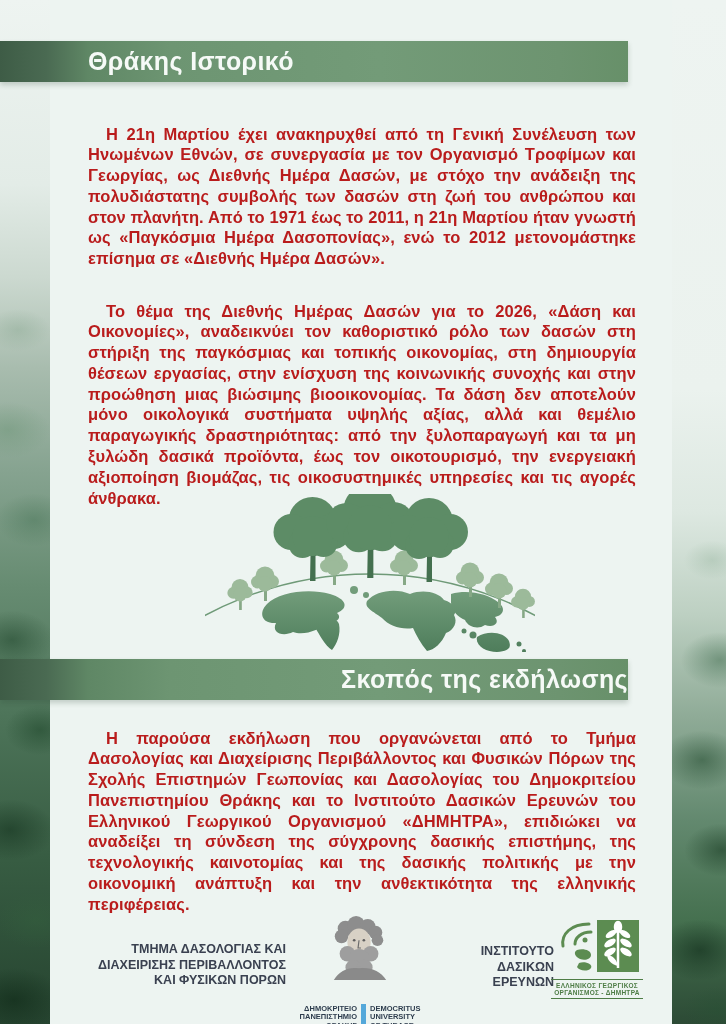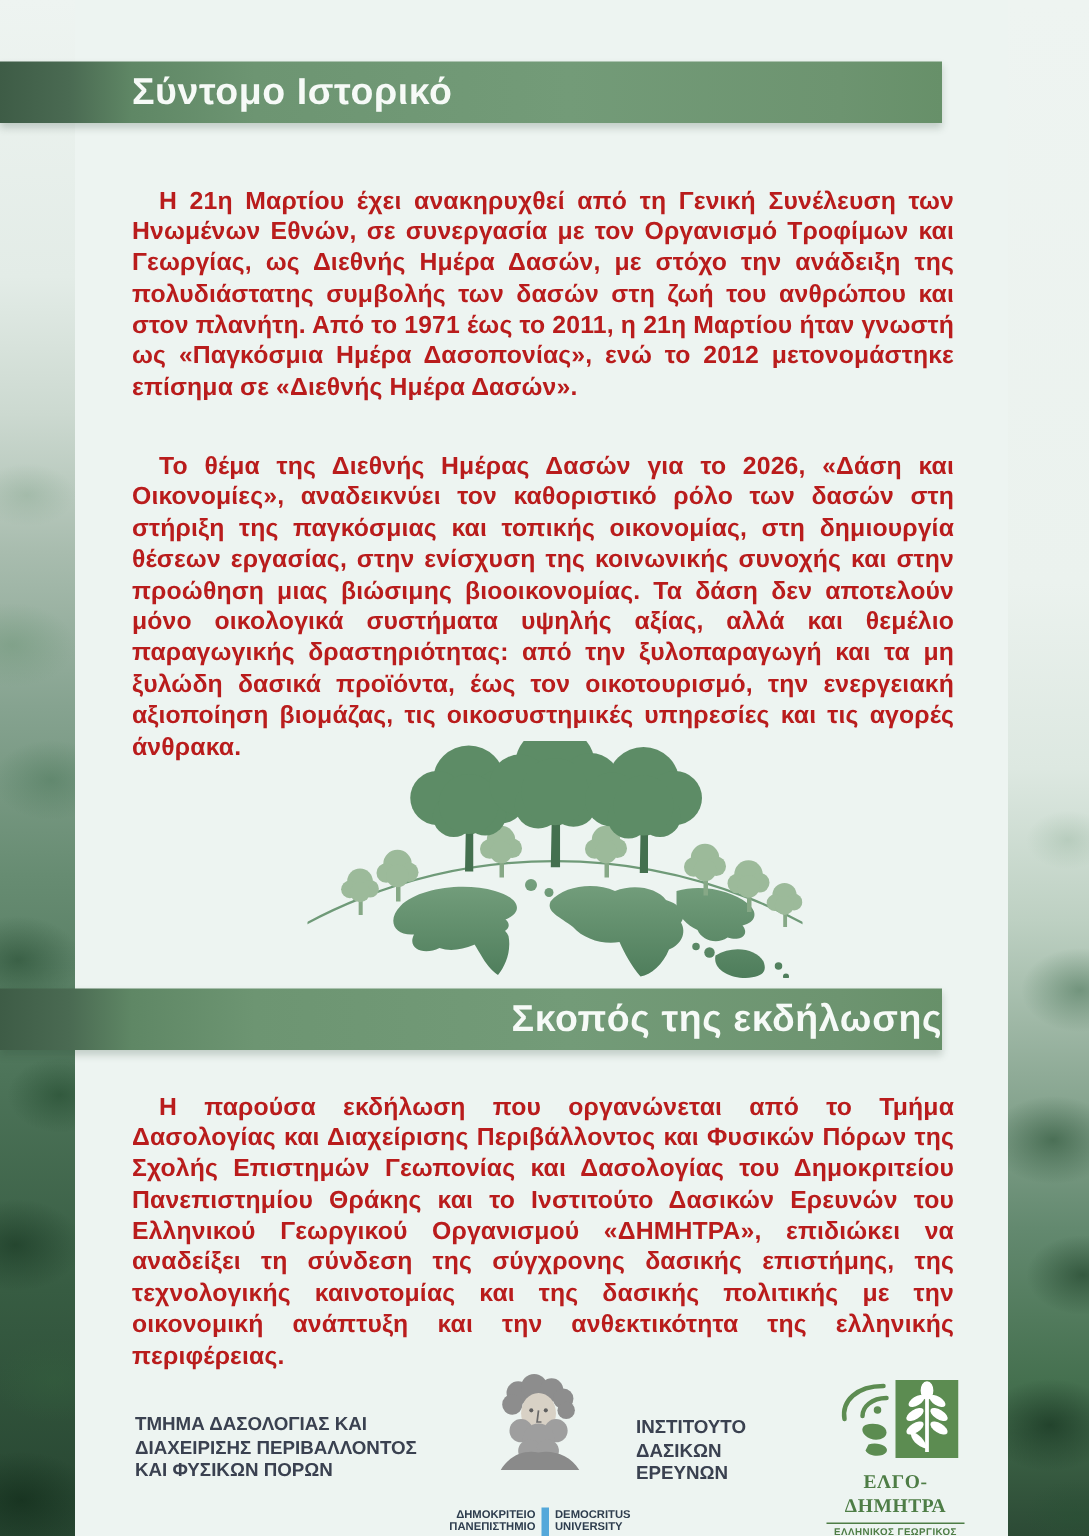--- a/index.html
+++ b/index.html
@@ -61,22 +61,22 @@
   #para-history-1{top:107px;}
   #para-history-2{top:284px;}
   #para-purpose{top:711px;}
   
   .illustration{position:absolute;left:205px;top:494px;width:330px;height:158px;z-index:2;}
   
   .footer-text{
     position:absolute;z-index:2;color:#3a4150;font-weight:bold;
     font-size:12.5px;line-height:15.5px;white-space:pre-line;
   }
-  #dept-name{left:90px;top:942px;width:196px;}
-  #institute-name{left:424px;top:944px;width:112px;text-align:left;}
+  #dept-name{left:90px;top:942px;width:196px;text-align:right;}
+  #institute-name{left:442px;top:944px;width:112px;text-align:right;}
   .duth-block{position:absolute;left:298px;top:916px;width:124px;z-index:2;text-align:center;}
   .duth-caption{display:flex;justify-content:center;align-items:center;gap:4px;margin-top:20px;}
   .duth-caption .gr{color:#2e3d4e;font-weight:bold;font-size:7.5px;line-height:8.5px;text-align:right;white-space:pre-line;}
   .duth-caption .en{color:#2e3d4e;font-weight:bold;font-size:7.5px;line-height:8.5px;text-align:left;white-space:pre-line;}
   .duth-bar{width:5px;height:27px;background:#54a8da;}
   .elgo-block{position:absolute;left:543px;top:920px;width:108px;z-index:2;text-align:center;}
   .elgo-name{
     font-family:"Liberation Serif", serif;font-weight:bold;color:#4e7d46;
     font-size:13px;letter-spacing:.4px;margin-top:3px;
   }
@@ -87,21 +87,21 @@
   }
 </style>
 </head>
 <body>
 
 <div class="forest forest-left"></div>
 <div class="forest forest-right"></div>
 <div class="panel"></div>
 
 <div class="banner" id="banner-history">
-  <span class="banner-title">Σύντομο Ιστορικό</span>
+  <span class="banner-title">Θράκης Ιστορικό</span>
 </div>
 
 <p class="para" id="para-history-1">Η 21η Μαρτίου έχει ανακηρυχθεί από τη Γενική Συνέλευση των Ηνωμένων Εθνών, σε συνεργασία με τον Οργανισμό Τροφίμων και Γεωργίας, ως Διεθνής Ημέρα Δασών, με στόχο την ανάδειξη της πολυδιάστατης συμβολής των δασών στη ζωή του ανθρώπου και στον πλανήτη. Από το 1971 έως το 2011, η 21η Μαρτίου ήταν γνωστή ως «Παγκόσμια Ημέρα Δασοπονίας», ενώ το 2012 μετονομάστηκε επίσημα σε «Διεθνής Ημέρα Δασών».</p>
 <p class="para" id="para-history-2">Το θέμα της Διεθνής Ημέρας Δασών για το 2026, «Δάση και Οικονομίες», αναδεικνύει τον καθοριστικό ρόλο των δασών στη στήριξη της παγκόσμιας και τοπικής οικονομίας, στη δημιουργία θέσεων εργασίας, στην ενίσχυση της κοινωνικής συνοχής και στην προώθηση μιας βιώσιμης βιοοικονομίας. Τα δάση δεν αποτελούν μόνο οικολογικά συστήματα υψηλής αξίας, αλλά και θεμέλιο παραγωγικής δραστηριότητας: από την ξυλοπαραγωγή και τα μη ξυλώδη δασικά προϊόντα, έως τον οικοτουρισμό, την ενεργειακή αξιοποίηση βιομάζας, τις οικοσυστημικές υπηρεσίες και τις αγορές άνθρακα.</p>
 
 <svg class="illustration" viewBox="0 0 660 316" aria-hidden="true">
   <defs>
     <clipPath id="globeclip">
         <circle cx="330" cy="860" r="700"></circle>
       </clipPath>
@@ -225,16 +225,15 @@
     <g fill="none" stroke="#5c8c51" stroke-width="3" stroke-linecap="round">
       <path d="M34,4 C16,4 6,14 8,26"></path>
       <path d="M36,12 C26,12 20,18 20,24"></path>
     </g>
     <g fill="#5c8c51">
       <circle cx="30" cy="20" r="2.5"></circle>
       <path d="M22,30 C28,28 36,30 36,35 C36,39 30,41 25,39 C20,37 18,32 22,30 Z"></path>
       <path d="M24,43 C30,41 38,44 36,48 C33,52 24,51 22,47 Z"></path>
     </g>
   </svg>
-  <div class="elgo-name">ΕΛΓΟ-ΔΗΜΗΤΡΑ</div>
   <div class="elgo-sub">ΕΛΛΗΝΙΚΟΣ ΓΕΩΡΓΙΚΟΣ
 ΟΡΓΑΝΙΣΜΟΣ - ΔΗΜΗΤΡΑ</div>
 </div>
 
 </body></html>

